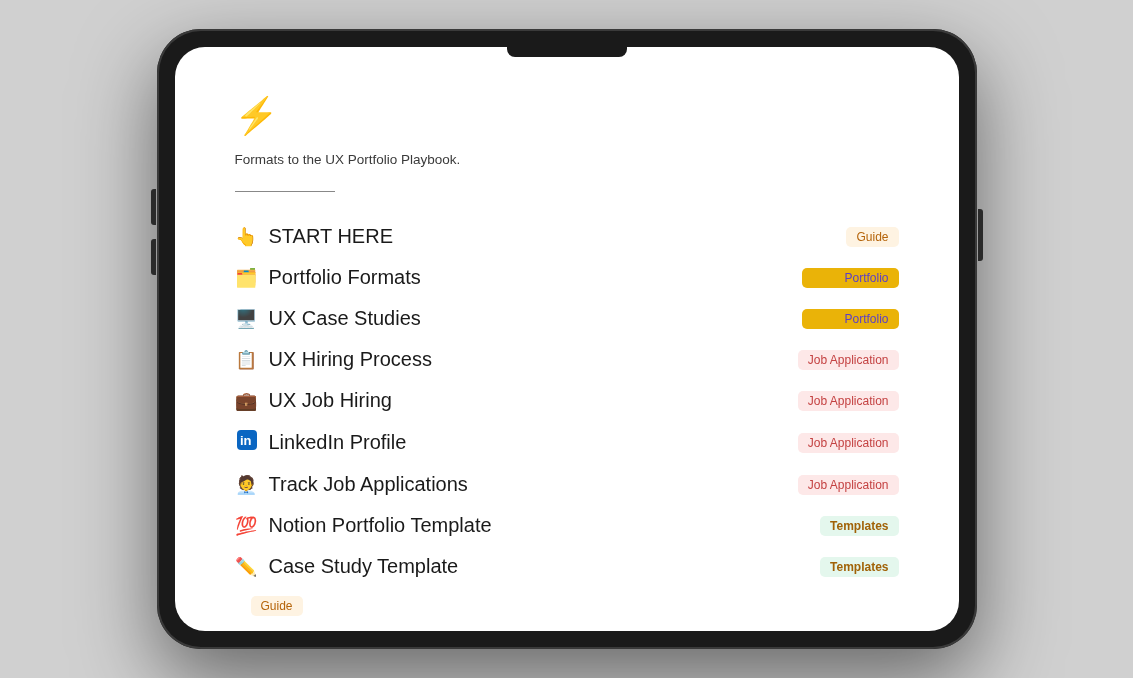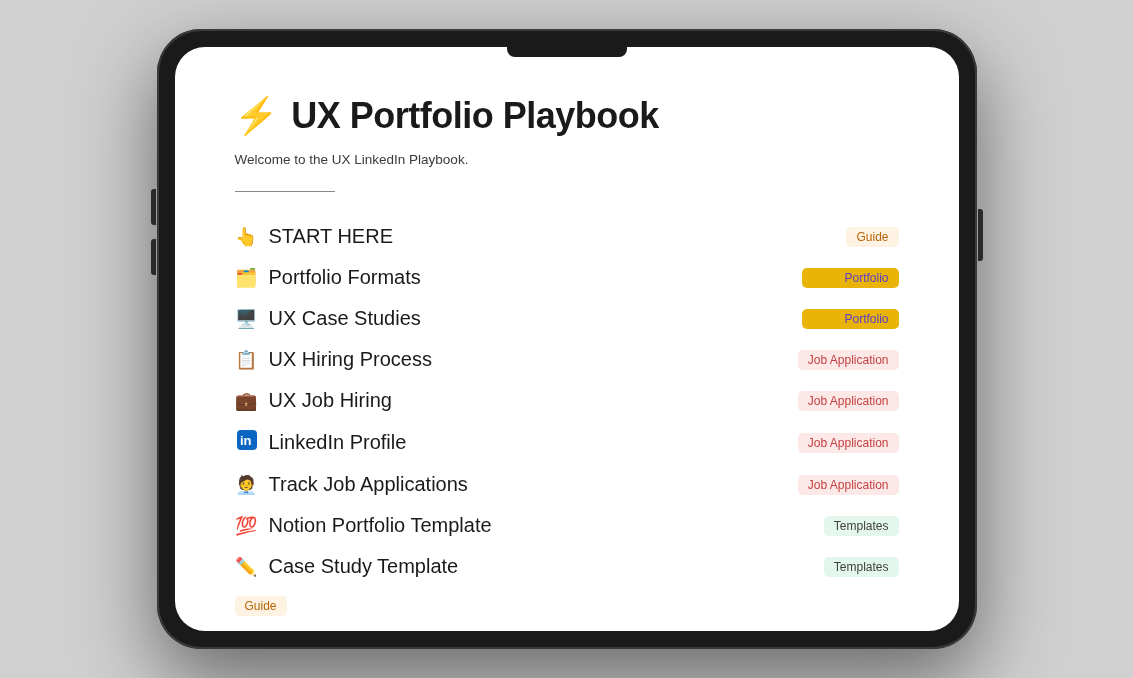--- a/index.html
+++ b/index.html
@@ -146,64 +146,65 @@
       font-size: 20px;
       color: #1a1a1a;
       font-weight: 400;
     }
 
     .badge {
       font-size: 12px;
       font-weight: 500;
       padding: 3px 10px;
       border-radius: 5px;
+      margin-left: 16px;
     }
 
     .badge-guide {
       background: #fef3e2;
       color: #b5640a;
     }
 
     .badge-portfolio {
       background: #eab308;
       color: #5b3fc7;
       padding-left: 42px;
     }
 
     .badge-job {
       background: #fde8e8;
       color: #c44242;
     }
 
     .badge-templates {
       background: #e4f7ed;
-      color: #404040;
+      color: #a16207;
+      font-weight: bold;
     }
   </style>
 </head>
 <body>
 
 <div class="tablet-outer">
 
   <div class="btn-vol-up"></div>
   <div class="btn-vol-down"></div>
   <div class="btn-power"></div>
 
   <div class="tablet-inner">
     <div class="top-bar"></div>
 
     <div class="content">
 
       <div class="page-header">
         <div class="title-row">
           <span class="title-emoji">⚡</span>
-          <h1 class="page-title">UX Portfolio Playbook</h1>
         </div>
         <div class="subtitle">
-          <div>Welcome to the UX LinkedIn Playbook.</div>
+          <div>Formats to the UX Portfolio Playbook.</div>
         </div>
         <div class="divider"></div>
       </div>
 
       <div class="table-rows" id="rows-container">
       <div class="table-row">
     <div class="row-left">
       <span class="row-icon">👆</span>
       <span class="row-label">START HERE</span>
     </div>

